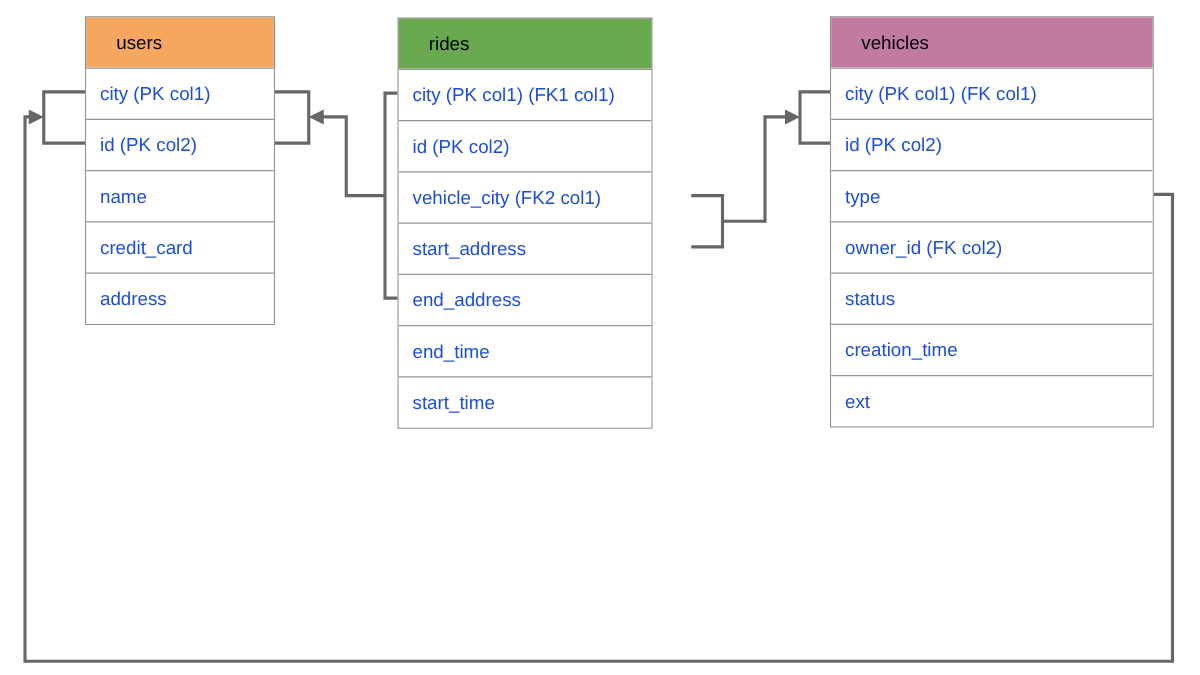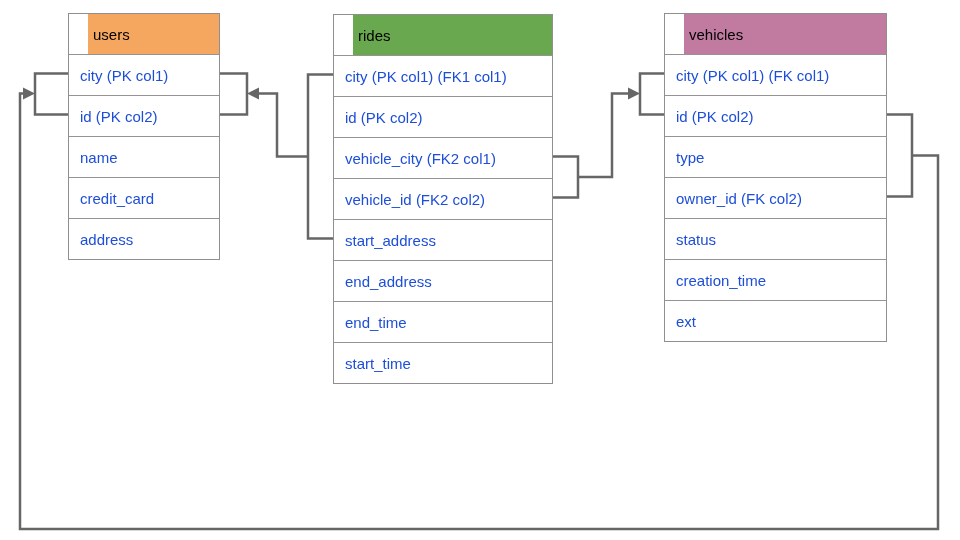--- a/index.html
+++ b/index.html
@@ -30,39 +30,38 @@
     box-sizing: border-box;
     background: #ffffff;
     border: 1px solid #8f8f8f;
     z-index: 2;
   }
   .db-table .tbl-header {
     box-sizing: border-box;
     height: 40px;
     display: flex;
     align-items: center;
-    padding-left: 5px;
+    padding-left: 24px;
     font-size: 15px;
     color: #000000;
-    margin-left: 19px;
   }
   .db-table .tbl-row {
     box-sizing: border-box;
     height: 41px;
     border-top: 1px solid #949494;
     display: flex;
     align-items: center;
     padding-left: 11px;
     font-size: 15px;
     color: #1d4ed8;
     background: #ffffff;
   }
   .table-users    { left: 68px;  top: 13px; width: 152px; }
-  .table-rides    { left: 333px; top: 14px; width: 220px; }
-  .table-vehicles { left: 664px; top: 13px; width: 223px; }
+  .table-rides    { left: 318px; top: 14px; width: 204px; }
+  .table-vehicles { left: 664px; top: 13px; width: 259px; }
 
   .connector-line {
     fill: none;
     stroke: #666666;
     stroke-width: 2.5;
   }
   .connector-arrowhead {
     fill: #666666;
     stroke: none;
   }
@@ -103,21 +102,20 @@
     <div class="tbl-row">name</div>
     <div class="tbl-row">credit_card</div>
     <div class="tbl-row">address</div>
   </div>
 
   <div class="db-table table-rides">
     <div class="tbl-header" style="background-color: rgb(105, 168, 79);">rides</div>
     <div class="tbl-row">city (PK col1) (FK1 col1)</div>
     <div class="tbl-row">id (PK col2)</div>
     <div class="tbl-row">vehicle_city (FK2 col1)</div>
-    <div class="tbl-row">vehicle_id (FK2 col2)</div>
     <div class="tbl-row">start_address</div>
     <div class="tbl-row">end_address</div>
     <div class="tbl-row">end_time</div>
     <div class="tbl-row">start_time</div>
   </div>
 
   <div class="db-table table-vehicles">
     <div class="tbl-header" style="background-color: rgb(193, 123, 160);">vehicles</div>
     <div class="tbl-row">city (PK col1) (FK col1)</div>
     <div class="tbl-row">id (PK col2)</div>

